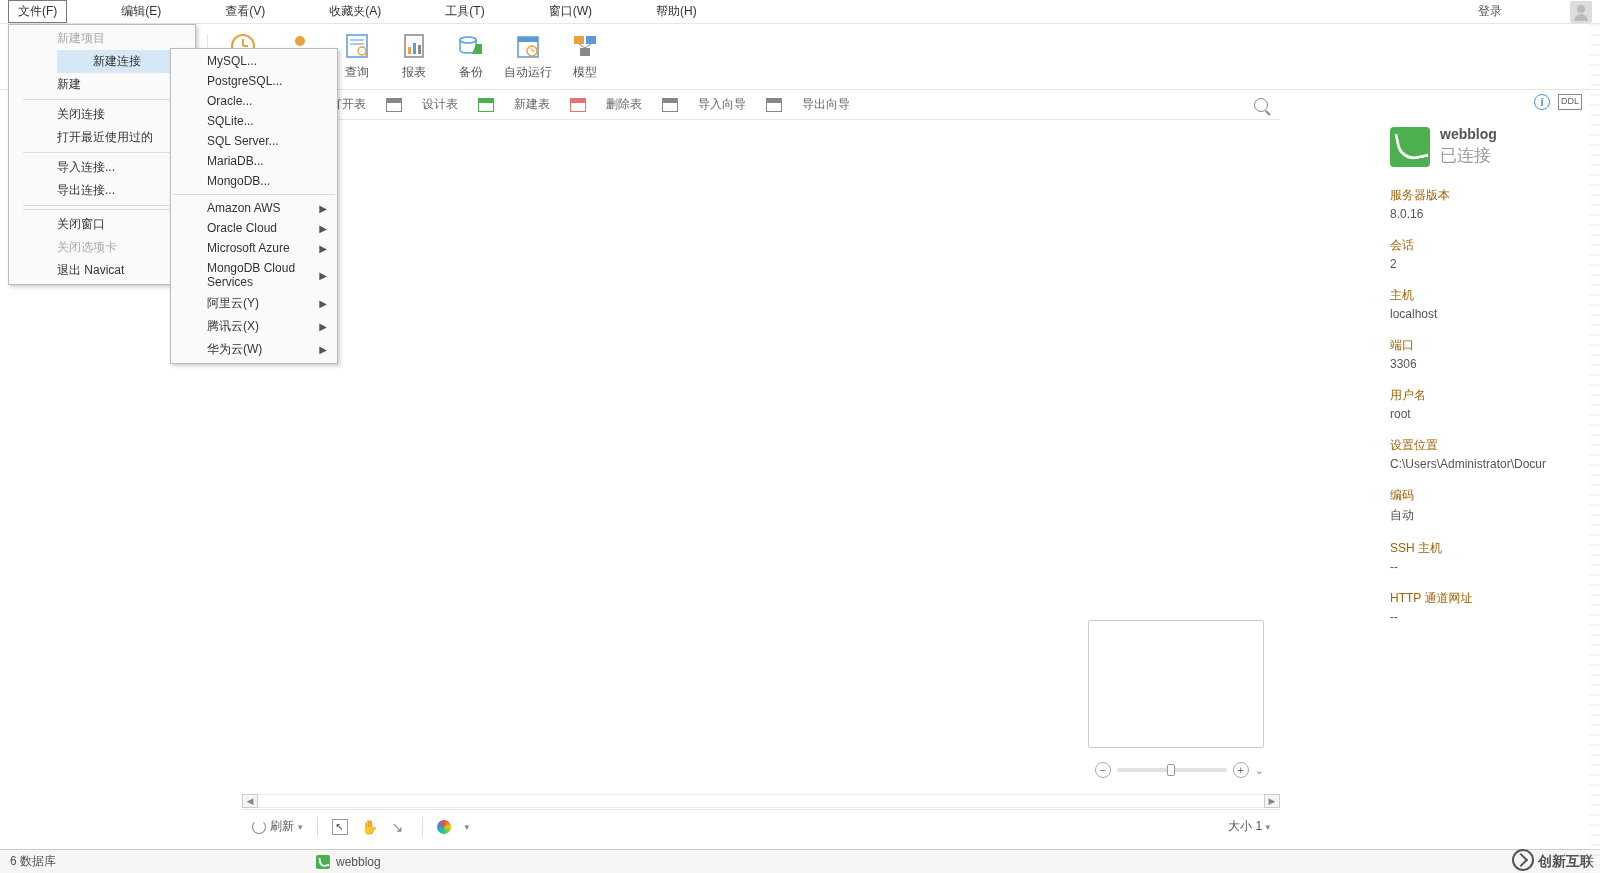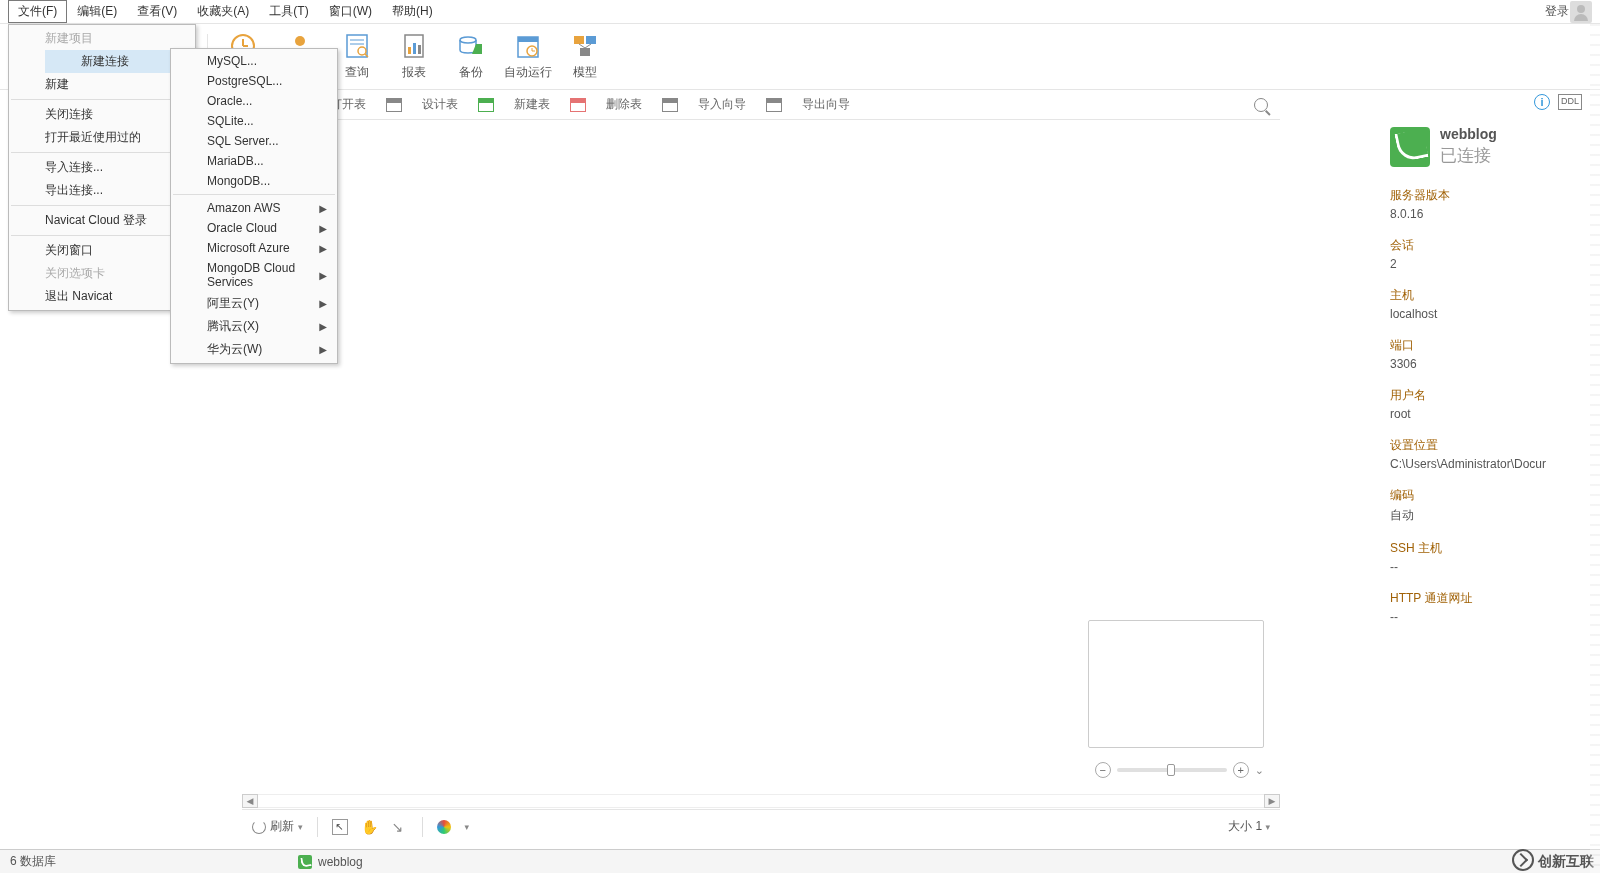--- a/index.html
+++ b/index.html
@@ -1,23 +1,23 @@
 <!DOCTYPE html>
 <html><head>
 <meta charset="utf-8">
 <style>
 * { margin:0; padding:0; box-sizing:border-box; font-family:"Microsoft YaHei",Tahoma,Arial,sans-serif; }
 body { width:1600px; height:873px; background:#fff; font-size:12px; color:#333; overflow:hidden; position:relative; }
 
 
-.menubar { height:24px; background:#fff; border-bottom:1px solid #e5e5e5; display:flex; align-items:center; padding:0 8px; position:relative; }
+.menubar { height:24px; background:#fff; border-bottom:1px solid #e5e5e5; display:flex; align-items:center; padding:0 8px; position:relative;gap:44px; }
 .menubar .menu-item { padding:3px 10px; cursor:default; font-size:12px; }
 .menubar .menu-item.active { border:1px solid #7a7a7a; background:#fff; padding:2px 9px; }
 .menubar .spacer { flex:1; }
-.menubar .login { font-size:12px; margin-right:1px; color:#555; }
+.menubar .login { font-size:12px; margin-right:24px; color:#555; }
 .avatar { width:22px; height:22px; background:#ddd; border-radius:2px; display:inline-block; position:relative; }
 .avatar::before { content:""; position:absolute; top:4px; left:7px; width:8px; height:8px; background:#bbb; border-radius:50%; }
 .avatar::after { content:""; position:absolute; bottom:2px; left:4px; width:14px; height:7px; background:#bbb; border-radius:7px 7px 0 0; }
 .rightstrip { position:absolute; top:24px; right:0; width:10px; bottom:0; background:repeating-linear-gradient(#ddd 0 2px,#fff 2px 10px); opacity:.3; }
 
 
 .toolbar { height:66px; border-bottom:1px solid #e5e5e5; display:flex; align-items:center; padding:0 14px; gap:5px; }
 .tool-group { display:flex; gap:8px; }
 .table-btn { width:56px; height:34px; display:flex; align-items:center; justify-content:center; }
 .table-btn.active { border-bottom:3px solid #3498db; }
@@ -62,21 +62,21 @@
 .footbar .ref .spin { width:14px; height:14px; border:1.5px solid #888; border-top-color:transparent; border-radius:50%; }
 .footbar .drop { font-size:9px; color:#888; }
 .footbar .vsep { width:1px; height:20px; background:#ddd; }
 .footbar .cursor-ico { width:16px; height:16px; border:1px solid #999; display:flex; align-items:center; justify-content:center; font-size:10px; }
 .footbar .hand-ico,.footbar .link-ico { width:16px; height:16px; color:#888; font-size:14px; }
 .footbar .color-ico { width:14px; height:14px; border-radius:50%; background:conic-gradient(#e74c3c,#f1c40f,#2ecc71,#3498db,#e74c3c); position:relative; }
 .footbar .spacer { flex:1; }
 .footbar .sz { color:#555; }
 
 
-.statusbar { position:absolute; left:0; right:0; bottom:0; height:24px; border-top:1px solid #ccc; background:#f5f5f5; display:flex; align-items:center; padding:0 10px; gap:10px; font-size:12px; color:#555; }
+.statusbar { position:absolute; left:0; right:0; bottom:0; height:24px; border-top:1px solid #ccc; background:#f5f5f5; display:flex; align-items:center; padding:0 10px; gap:28px; font-size:12px; color:#555; }
 .statusbar .conn { display:flex; align-items:center; gap:6px; margin-left:232px; }
 .conn-ico { width:14px; height:14px; background:#4caf50; border-radius:2px; position:relative; }
 .conn-ico::after { content:""; position:absolute; width:8px; height:8px; border:2px solid #fff; border-top:none; border-right:none; border-radius:0 0 0 6px; top:2px; left:3px; transform:rotate(-10deg); }
 .statusbar .brand { position:absolute; right:6px; bottom:2px; display:flex; align-items:flex-end; gap:4px; font-weight:bold; font-size:14px; color:#555; }
 .brand-ico { width:22px; height:22px; border:2px solid #555; border-radius:50%; position:relative; display:flex; align-items:center; justify-content:center; }
 .brand-ico::before { content:""; width:8px; height:8px; border:2px solid #555; border-left:none; border-bottom:none; transform:rotate(45deg); margin-left:-4px; }
 
 
 .rightpanel { position:absolute; top:90px; right:16px; bottom:85px; width:198px; background:#fff; }
 .rp-top { display:flex; justify-content:flex-end; gap:8px; padding:4px 2px; }
@@ -91,21 +91,21 @@
 .rp-field .k { color:#a16207; font-size:12px; margin-bottom:3px; }
 .rp-field .v { color:#555; font-size:12px; }
 
 
 .dropdown { position:absolute; background:#fafafa; border:1px solid #bbb; box-shadow:2px 2px 4px rgba(0,0,0,.2); padding:2px 0; }
 .dropdown .mi { padding:3px 28px 3px 36px; font-size:12px; color:#333; position:relative; display:flex; align-items:center; justify-content:space-between; min-height:20px; }
 .dropdown .mi.disabled { color:#aaa; }
 .dropdown .mi.highlight { background:#d6e8f6;margin-left:36px; }
 .dropdown .mi .arrow { position:absolute; right:10px; font-size:10px; color:#555; }
 .dropdown .msep { height:1px; background:#ddd; margin:3px 2px; }
-.dd-file { top:24px; left:8px; width:188px; }
+.dd-file { top:24px; left:8px; width:188px;padding-left:12px; }
 .dd-conn { top:48px; left:170px; width:168px; }
 
 
 svg { display:block; }
 </style>
 </head>
 <body>
 
 <div class="menubar">
   <div class="menu-item active">文件(F)</div>
@@ -355,21 +355,20 @@
   <div class="msep"></div>
   <div class="mi">关闭连接</div>
   <div class="mi">
       <span>打开最近使用过的</span>
       <span class="arrow">▶</span>
     </div>
   <div class="msep"></div>
   <div class="mi">导入连接...</div>
   <div class="mi">导出连接...</div>
   <div class="msep"></div>
-  <div class="mi">Navicat Cloud 登录</div>
   <div class="msep"></div>
   <div class="mi">关闭窗口</div>
   <div class="mi disabled">关闭选项卡</div>
   <div class="mi">退出 Navicat</div>
 </div>
 
 <div class="dropdown dd-conn">
   <div class="mi">MySQL...</div>
   <div class="mi">PostgreSQL...</div>
   <div class="mi">Oracle...</div>

